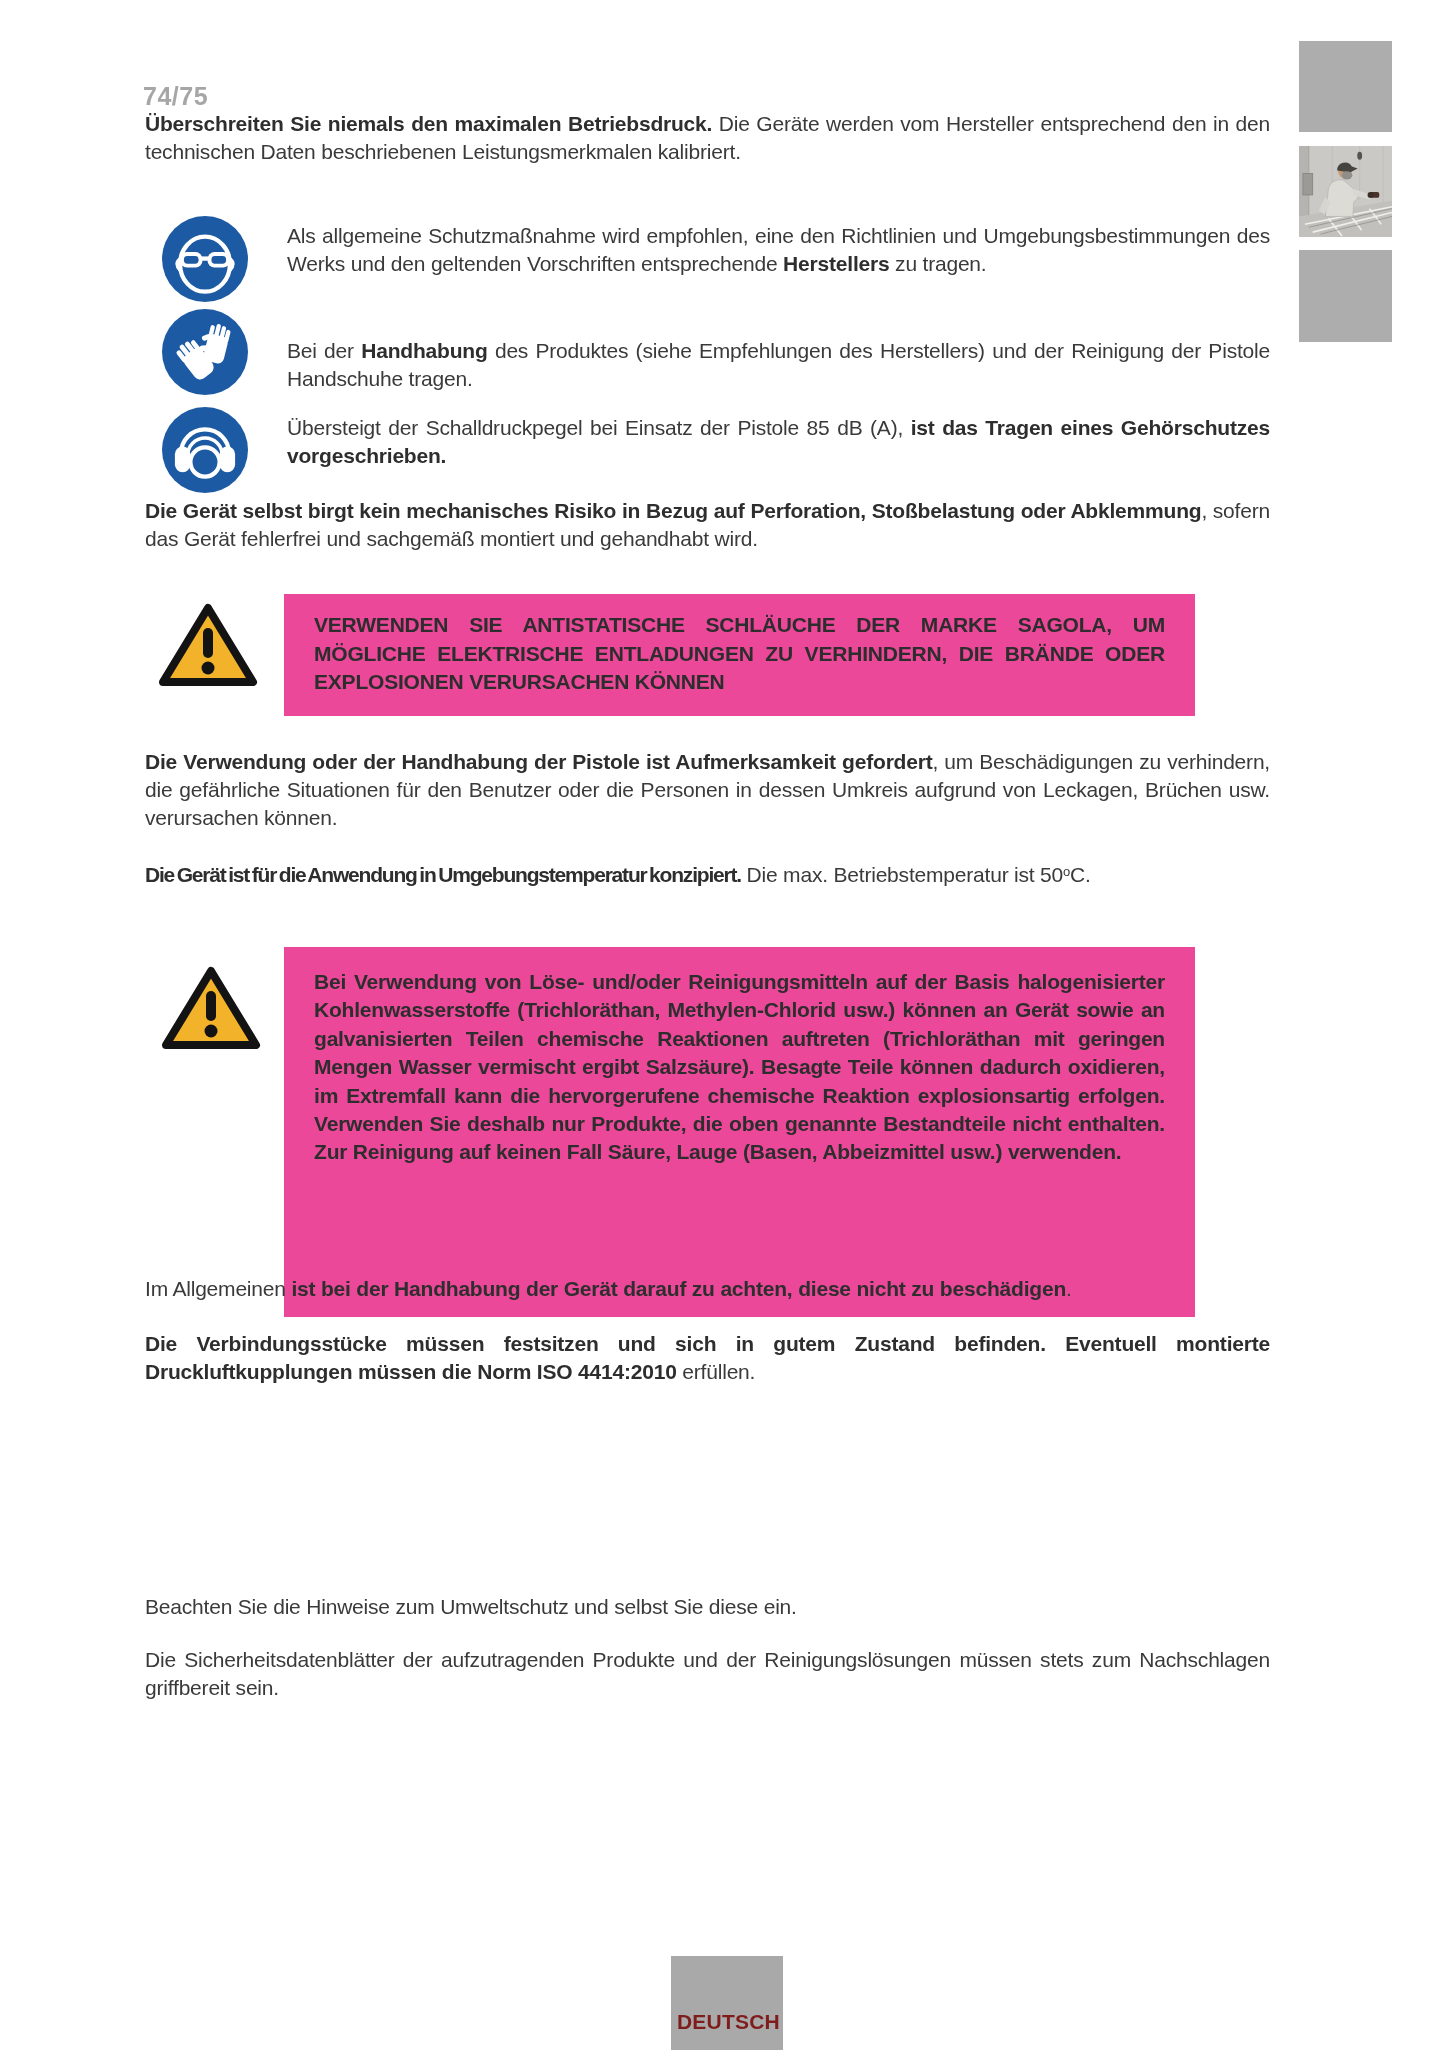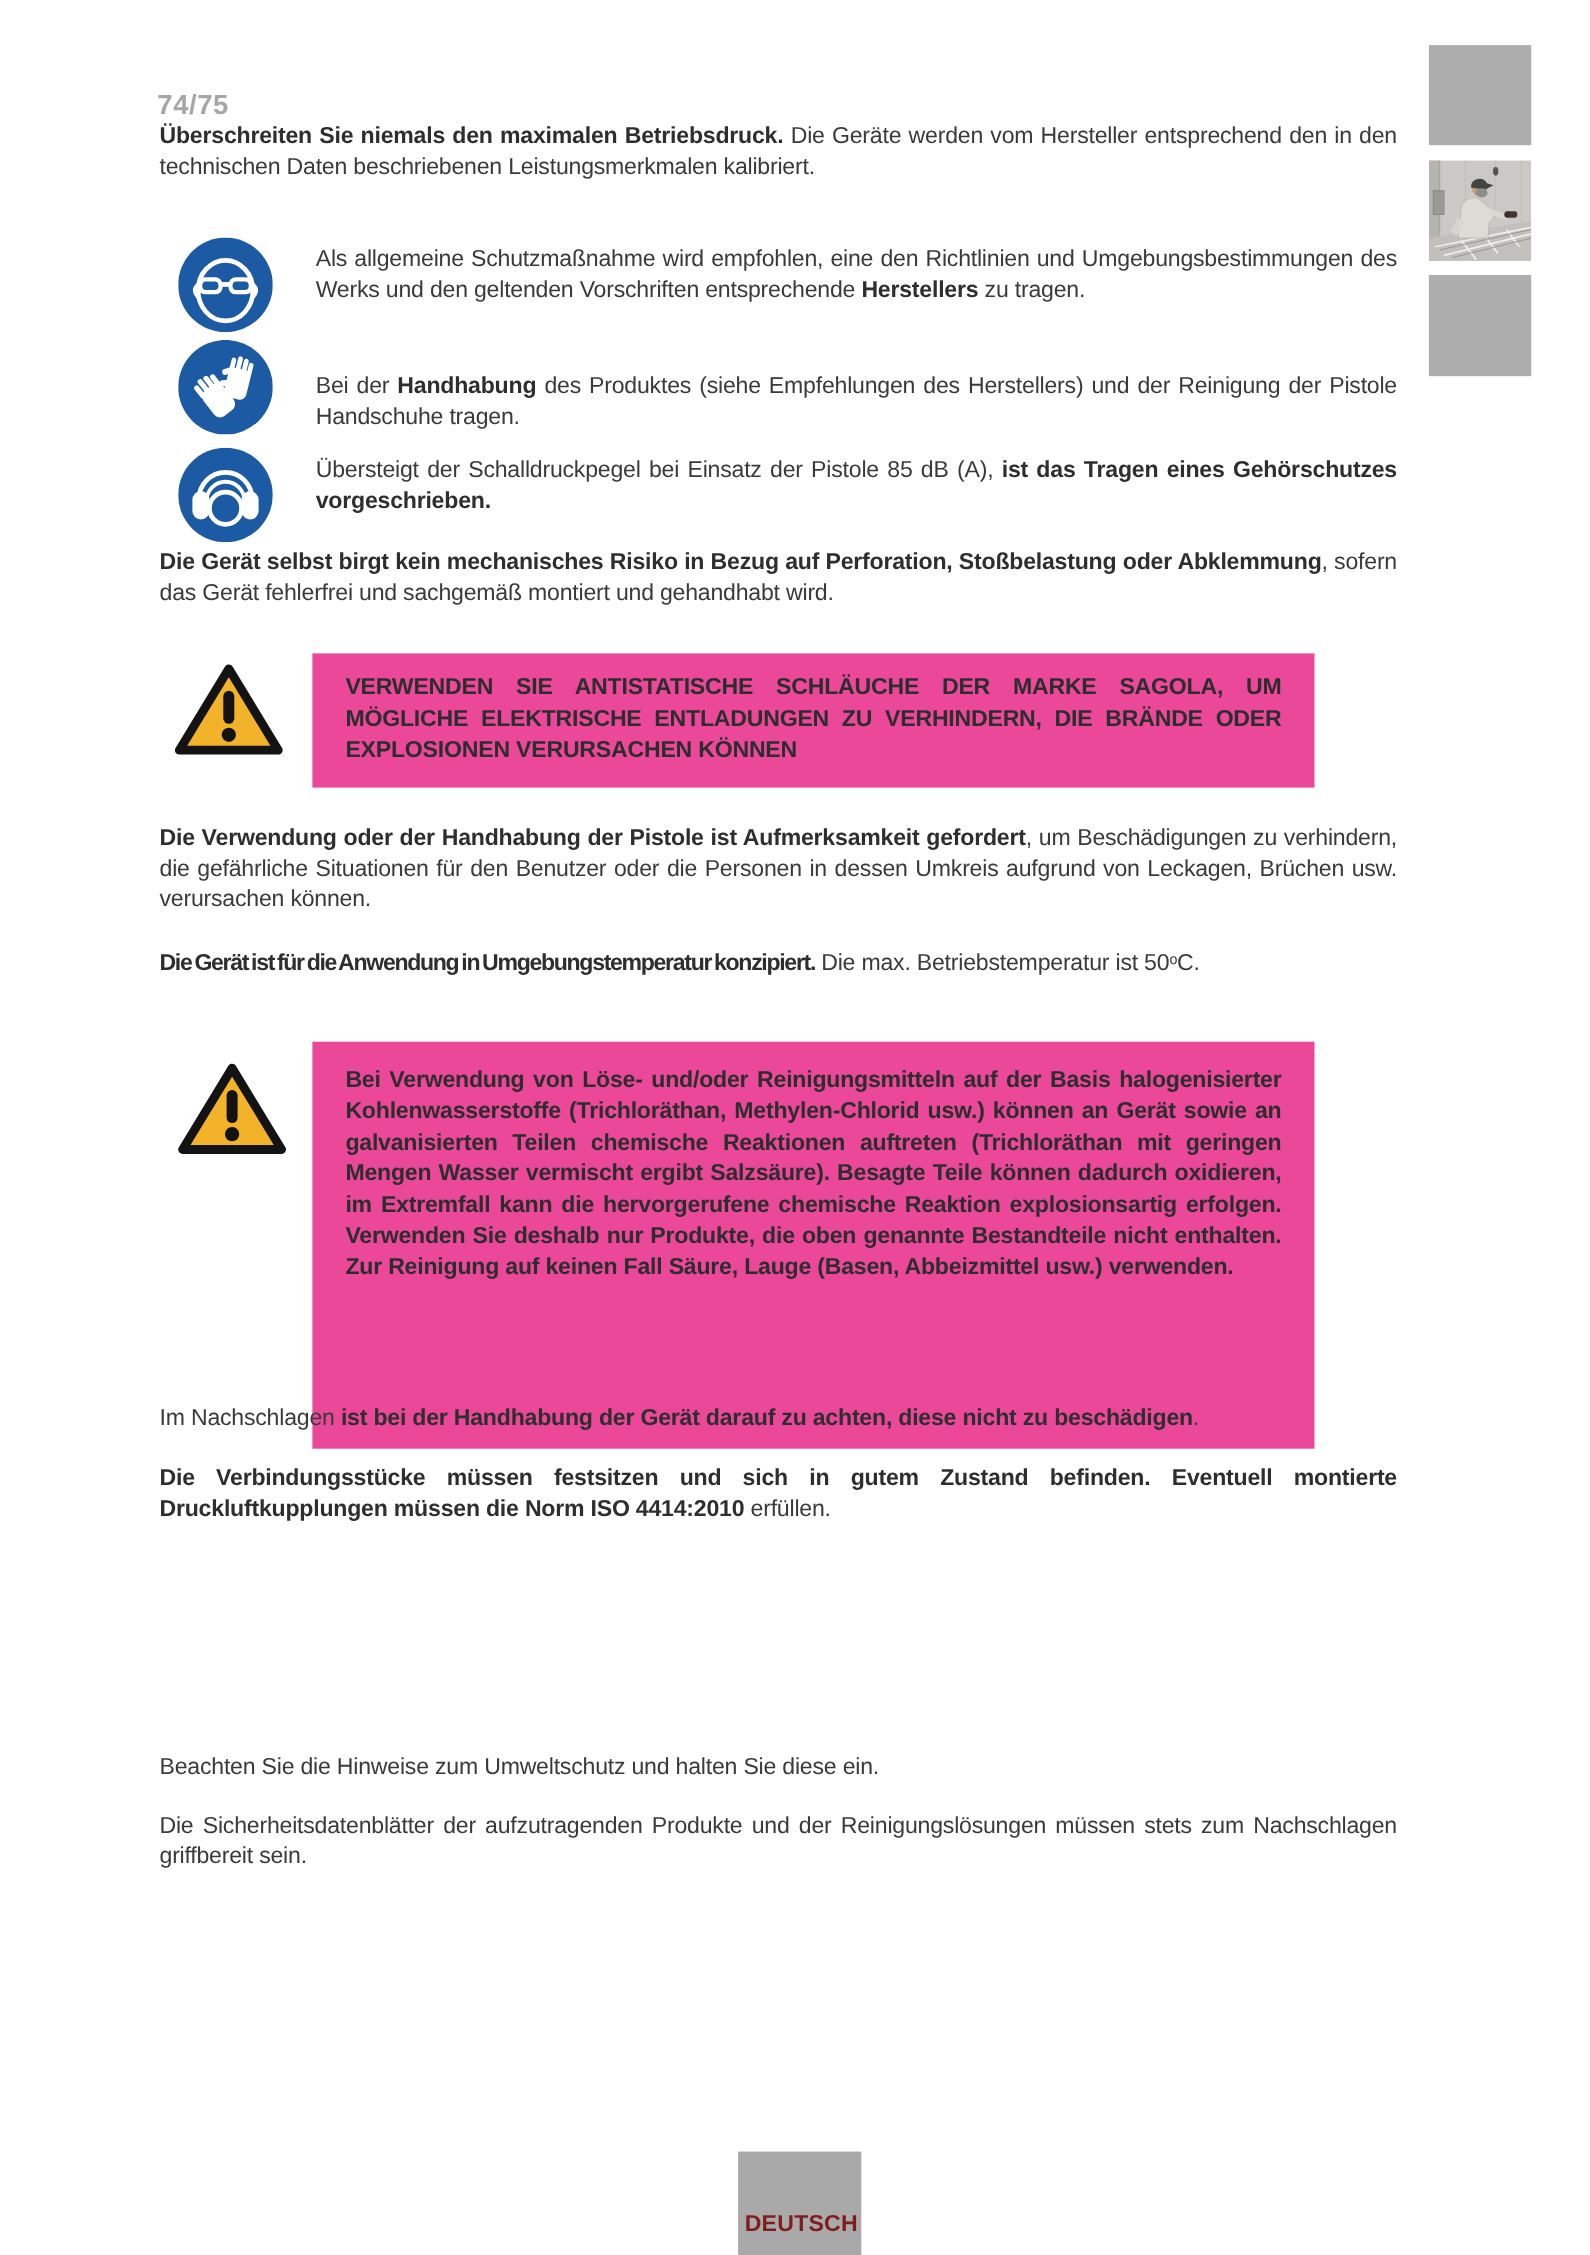--- a/index.html
+++ b/index.html
@@ -111,27 +111,27 @@
 
   <svg class="tri" style="left:158px; top:963px;" viewBox="0 0 104 90">
     <path d="M52 8 L97 82 L7 82 Z" fill="#f2b229" stroke="#131313" stroke-width="8" stroke-linejoin="round"></path>
     <rect x="47" y="28" width="10" height="30" rx="5" fill="#131313"></rect>
     <circle cx="52" cy="68" r="6.5" fill="#131313"></circle>
   </svg>
   <div class="warn-box" style="top:947px; height:370px; padding:21px 30px; line-height:28.4px;">
     <span>Bei Verwendung von Löse- und/oder Reinigungsmitteln auf der Basis halogenisierter Kohlenwasserstoffe (Trichloräthan, Methylen-Chlorid usw.) können an Gerät sowie an galvanisierten Teilen chemische Reaktionen auftreten (Trichloräthan mit geringen Mengen Wasser vermischt ergibt Salzsäure). Besagte Teile können dadurch oxidieren, im Extremfall kann die hervorgerufene chemische Reaktion explosionsartig erfolgen. Verwenden Sie deshalb nur Produkte, die oben genannte Bestandteile nicht enthalten. Zur Reinigung auf keinen Fall Säure, Lauge (Basen, Abbeizmittel usw.) verwenden.</span>
   </div>
 
-  <p class="para" style="top:1275px;"><span>Im Nachschlagen </span><b>ist bei der Handhabung der Gerät darauf zu achten, diese nicht zu beschädigen</b><span>.</span></p>
+  <p class="para" style="top:1275px;"><span>Im Allgemeinen </span><b>ist bei der Handhabung der Gerät darauf zu achten, diese nicht zu beschädigen</b><span>.</span></p>
 
   <p class="para" style="top:1330px;"><b>Die Verbindungsstücke müssen festsitzen und sich in gutem Zustand befinden. Eventuell montierte Druckluftkupplungen müssen die Norm ISO 4414:2010 </b><span>erfüllen.</span></p>
 
 
 
-  <p class="para" style="top:1593px;">Beachten Sie die Hinweise zum Umweltschutz und halten Sie diese ein.</p>
+  <p class="para" style="top:1593px;">Beachten Sie die Hinweise zum Umweltschutz und selbst Sie diese ein.</p>
 
   <p class="para" style="top:1646px;">Die Sicherheitsdatenblätter der aufzutragenden Produkte und der Reinigungslösungen müssen stets zum Nachschlagen griffbereit sein.</p>
 
   <div class="sq" style="top:41px; height:91px;"></div>
   <svg class="photo" viewBox="0 0 95 93">
     <rect x="0" y="0" width="95" height="93" fill="#cac9c5"></rect>
     <rect x="0" y="0" width="10" height="93" fill="#b5b4b0"></rect>
     <line x1="10" y1="0" x2="10" y2="93" stroke="#a5a4a0" stroke-width="1"></line>
     <line x1="34" y1="0" x2="34" y2="60" stroke="#c0bfbb" stroke-width="1"></line>
     <line x1="62" y1="0" x2="62" y2="55" stroke="#c0bfbb" stroke-width="1"></line>

